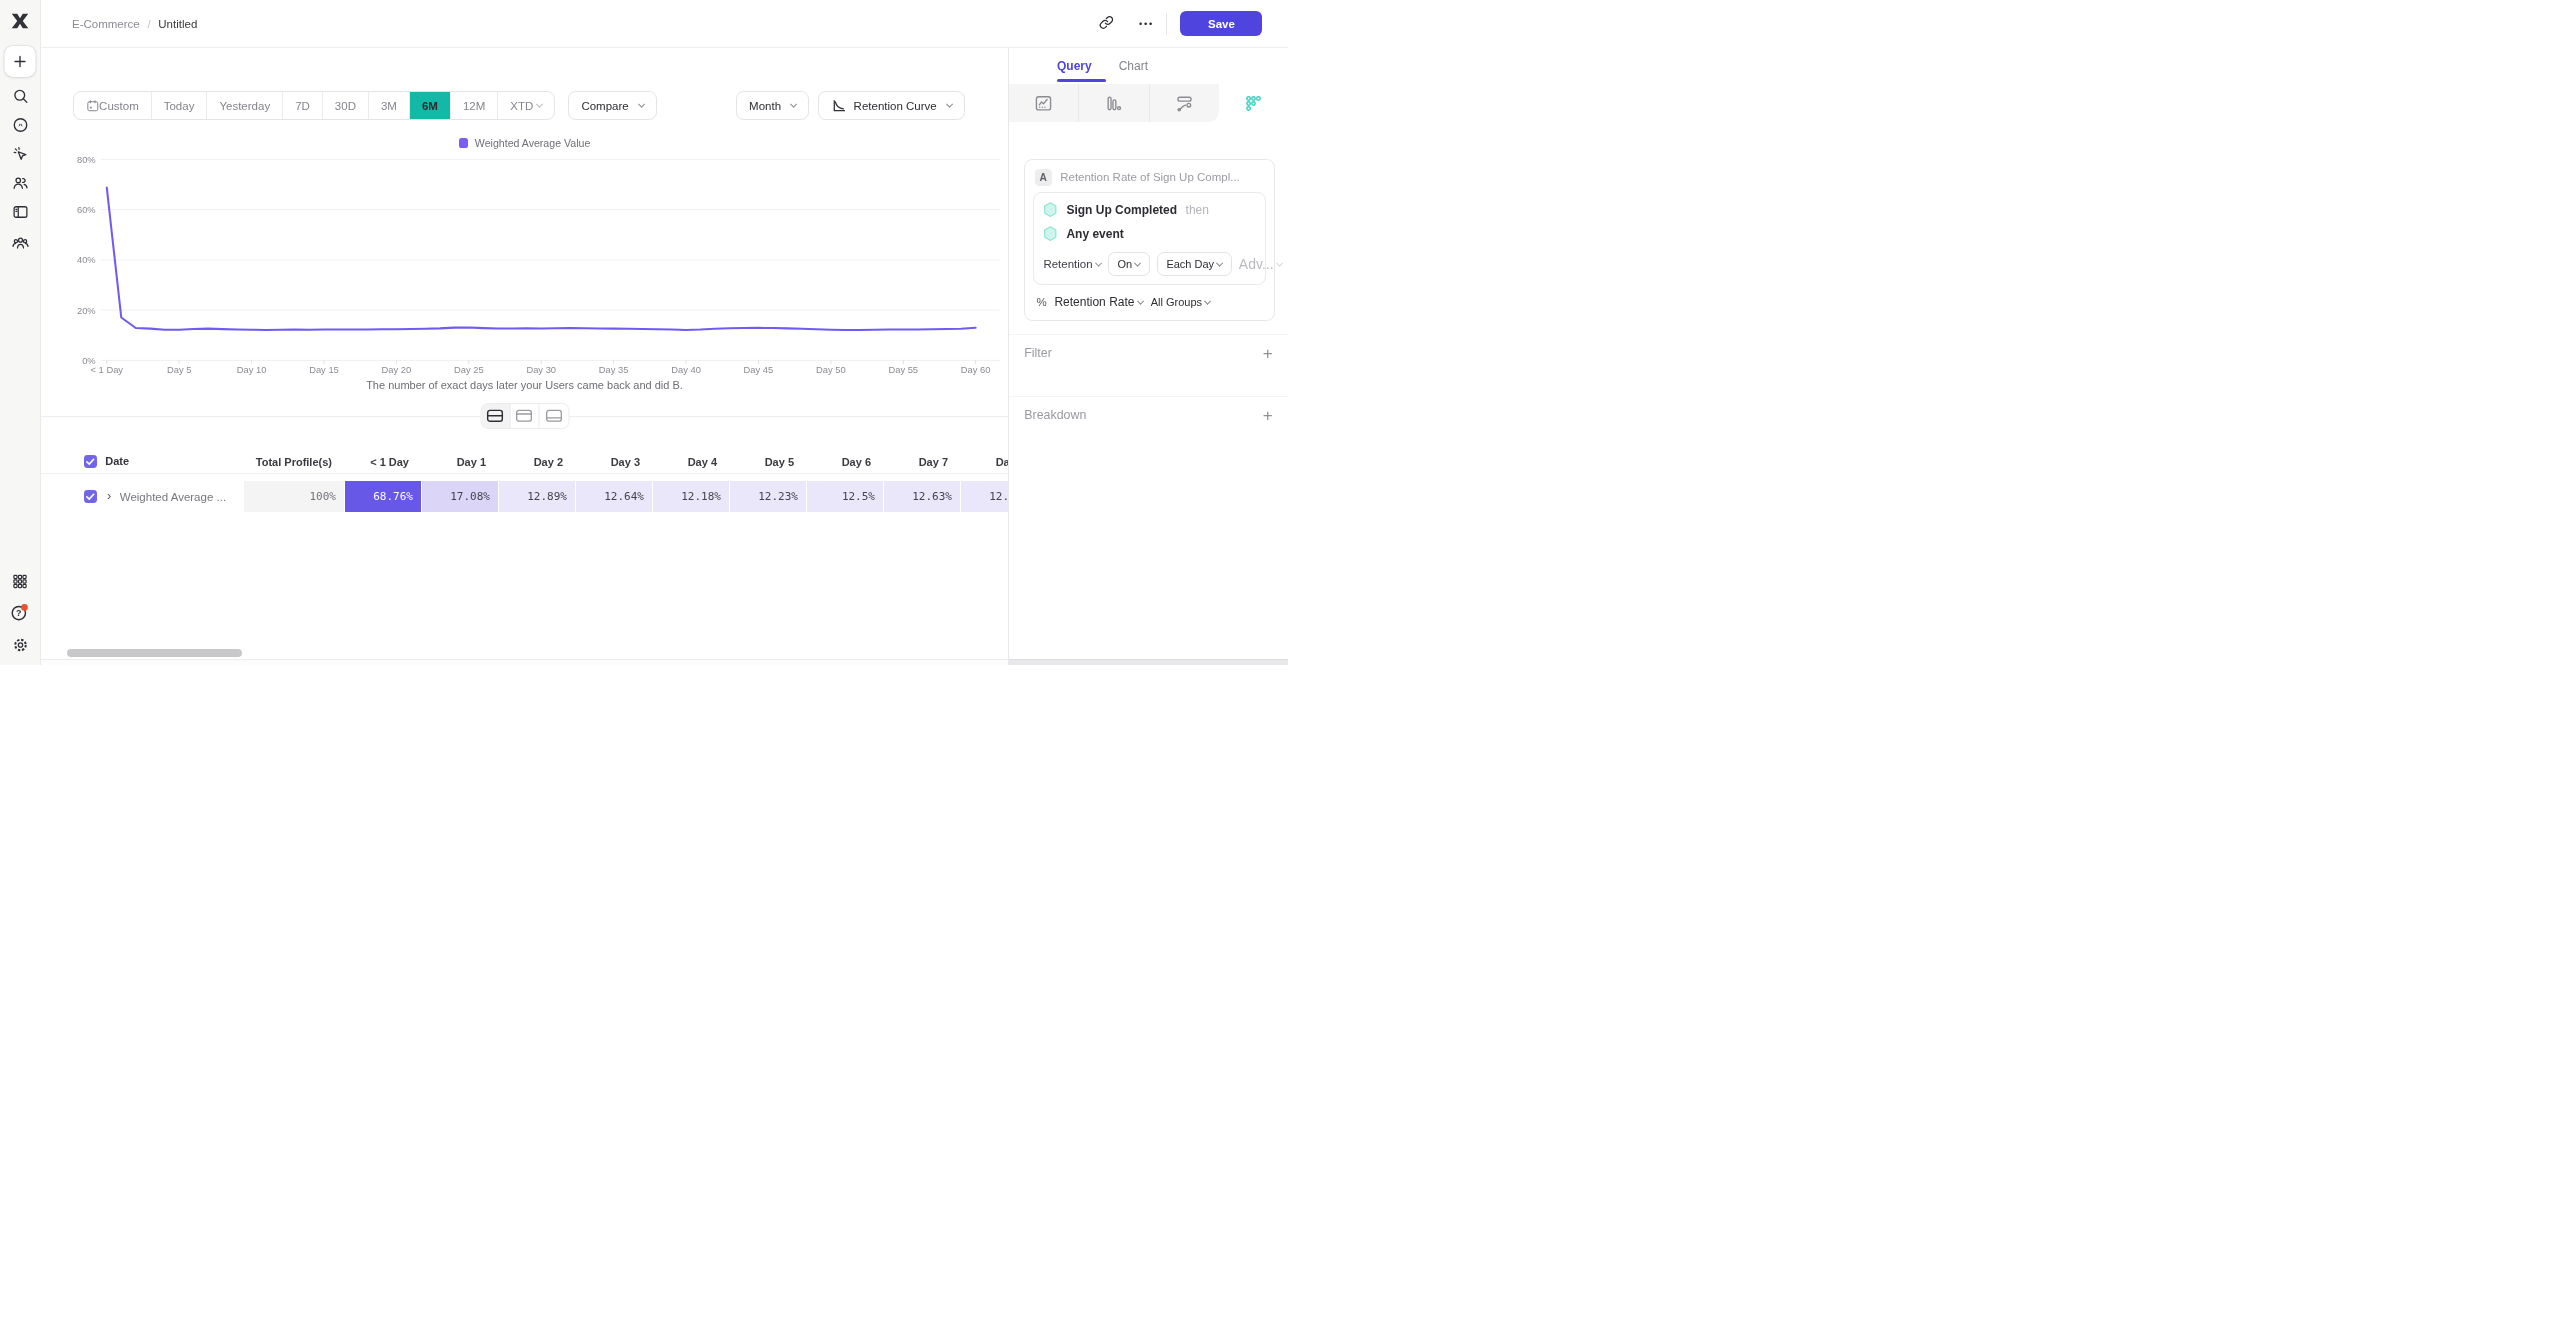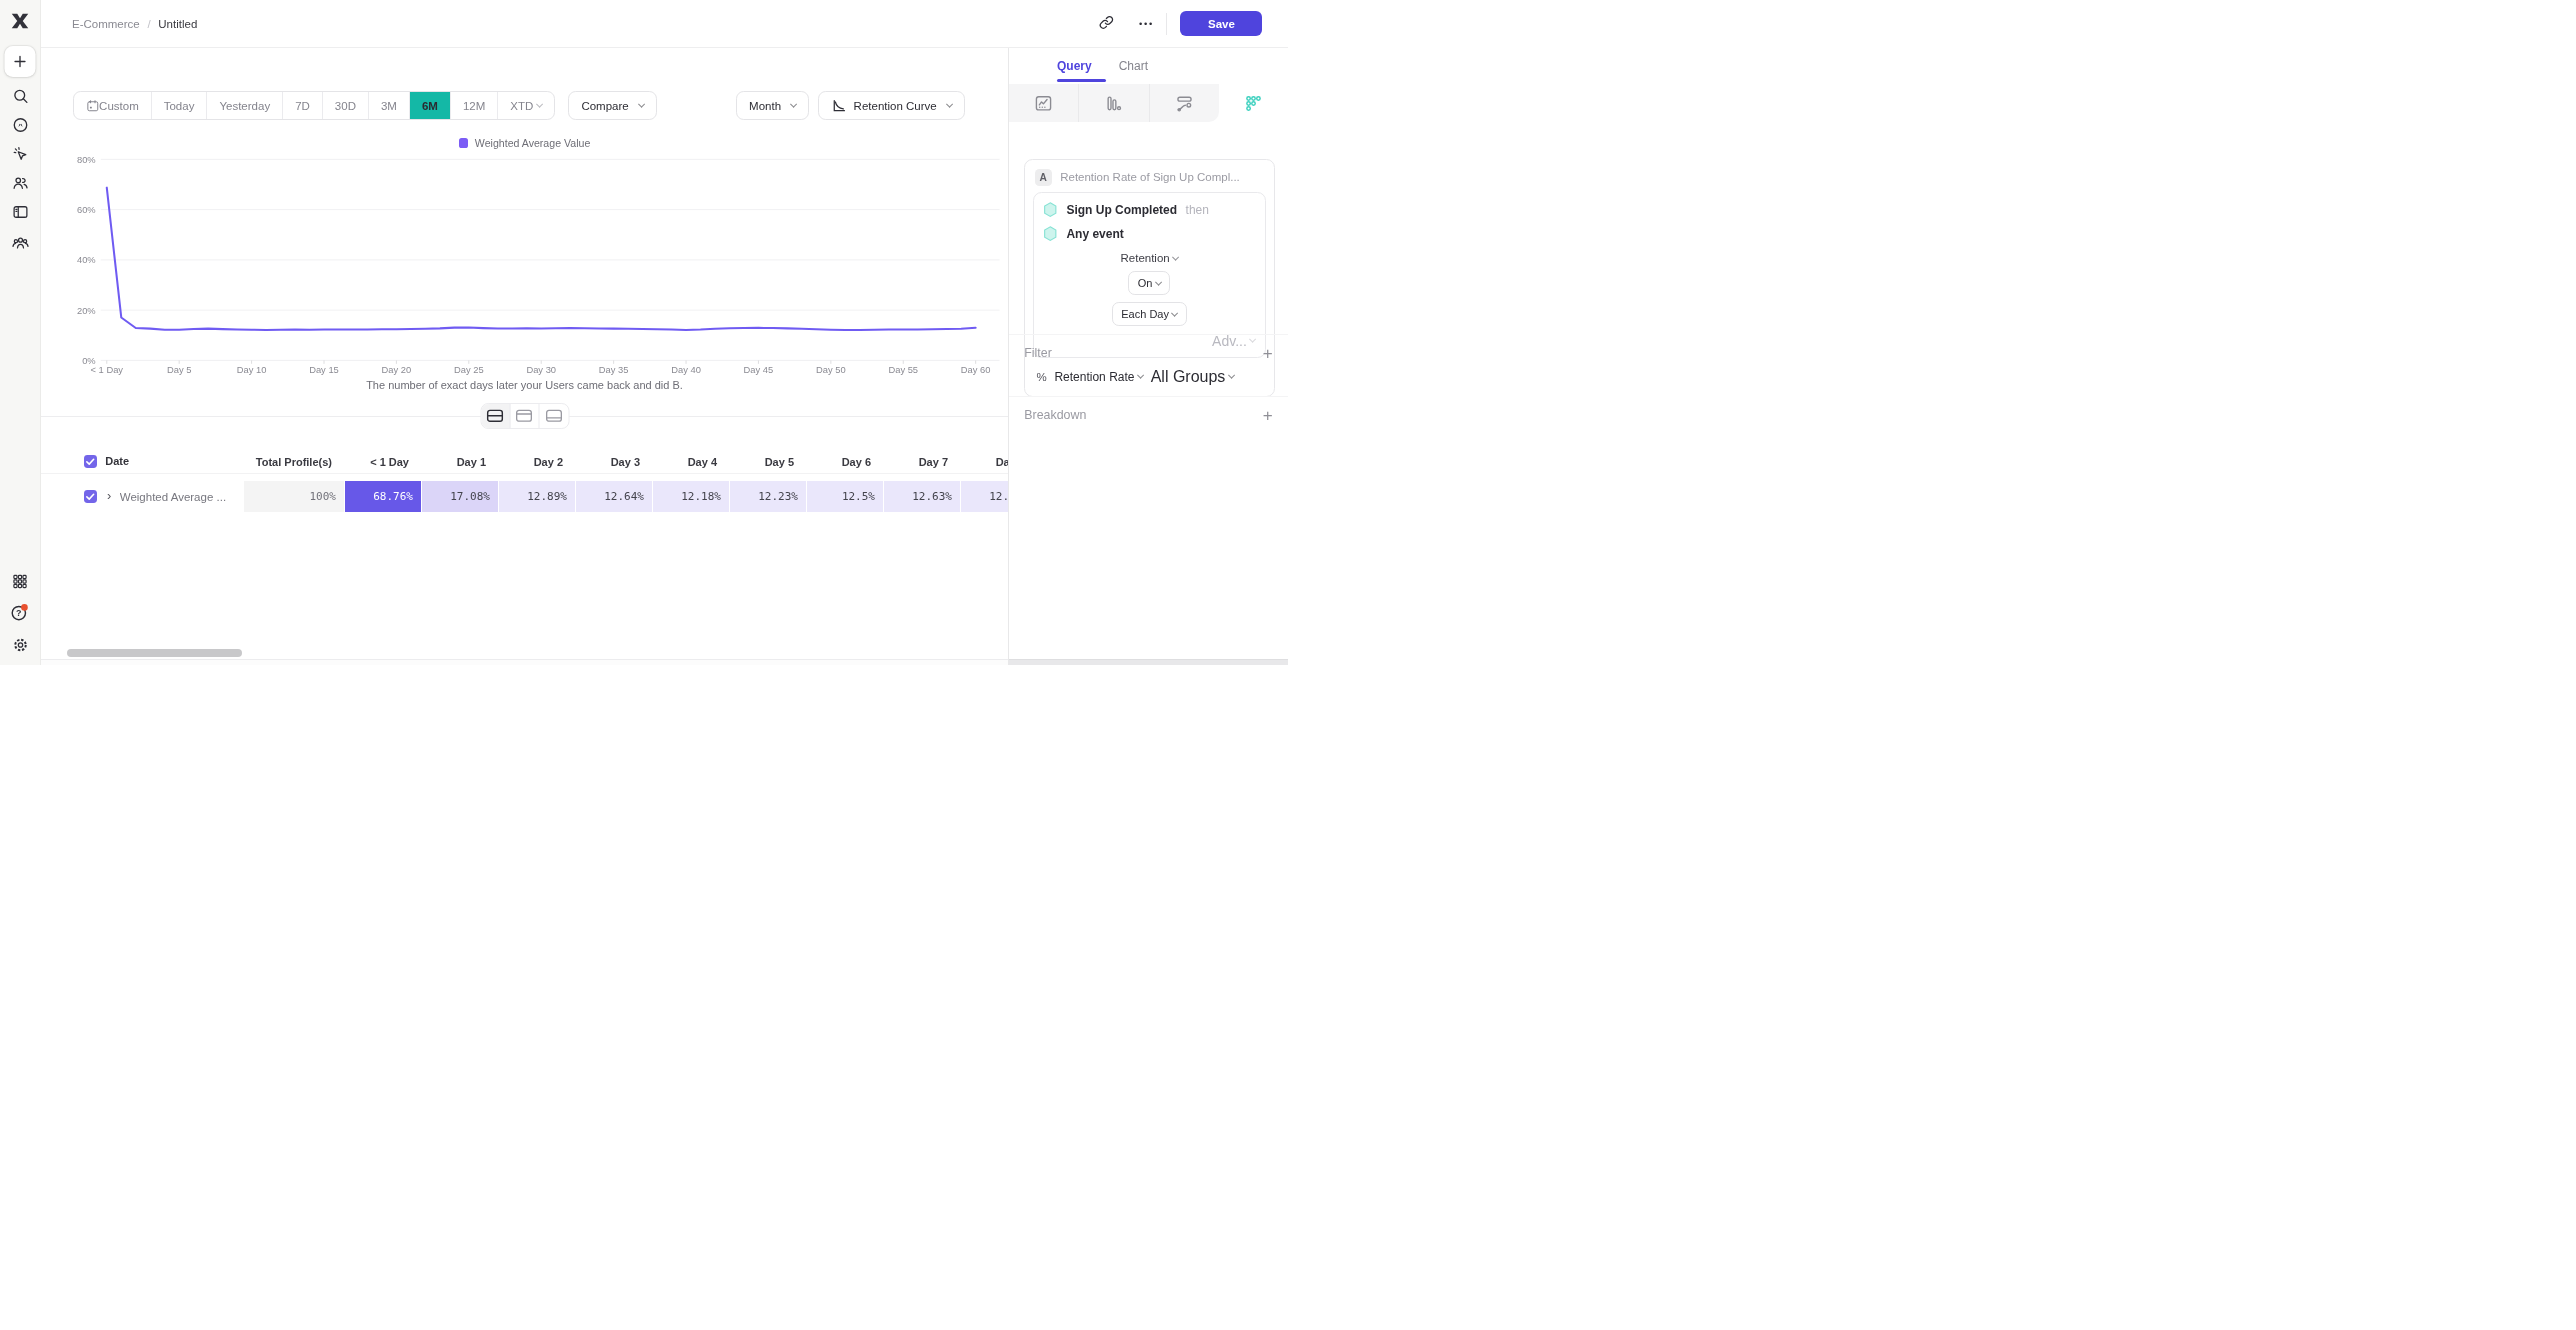--- a/index.html
+++ b/index.html
@@ -105,29 +105,29 @@
   .qcard { position:absolute; left:14.5px; right:12.8px; top:111px; border:0.9px solid #e7e7ea; border-radius:8.5px;
     padding-bottom:8.5px; }
   .qtitle { display:flex; align-items:center; padding:8.5px 10.2px 6.8px; gap:8.5px; }
   .qbadge { width:17px; height:17px; border-radius:4.3px; background:#ededee; color:#5f5f66; font-size:10.2px;
     font-weight:600; display:flex; align-items:center; justify-content:center; flex:none; }
   .qtitle-text { font-size:11.5px; color:#9b9ba3; white-space:nowrap; overflow:hidden; cursor:pointer; }
   .inner-card { margin:0 8.5px; border:0.9px solid #e9e9ec; border-radius:8.5px; padding:8.5px 9.4px 7.7px; }
   .ev-row { display:flex; align-items:center; gap:8.5px; margin-bottom:8.5px; cursor:pointer; }
   .ev-name { font-size:12px; font-weight:600; color:#2c2c33; }
   .ev-suffix { font-size:12px; color:#b4b4bc; }
-  .ret-row { display:flex; align-items:center; margin-top:10.2px; gap:6.8px;flex-direction:column; }
+  .ret-row { display:flex; align-items:center; margin-top:10.2px; gap:6.8px; }
   .ret-label { font-size:11.5px; color:#3e3e46; display:flex; align-items:center; cursor:pointer; }
   .pill { display:flex; align-items:center; height:24px; padding:0 8.5px; border:0.9px solid #e3e3e6;
     border-radius:6.8px; font-size:11px; font-weight:500; color:#2c2c33; cursor:pointer; white-space:nowrap; }
   .adv { font-size:14px; color:#b9b9c0; display:flex; align-items:center; margin-left:auto; cursor:pointer; }
   .measure-row { display:flex; align-items:center; gap:7.7px; margin:10.2px 12px 1.7px; }
   .pct { font-size:11.5px; color:#55555d; }
   .measure-main { font-size:12px; font-weight:500; color:#2c2c33; display:flex; align-items:center; cursor:pointer; }
-  .measure-groups { font-size:16px; color:#2c2c33; display:flex; align-items:center; cursor:pointer; }
+  .measure-groups { font-size:11px; color:#2c2c33; display:flex; align-items:center; cursor:pointer; }
 
   .section-row { position:absolute; left:0; right:0; height:37px; display:flex; align-items:center;
     padding:0 15.3px; border-top:0.9px solid #f4f4f5; }
   .section-label { font-size:12.4px; font-weight:500; color:#9a9aa2; }
   .plus-btn { margin-left:auto; color:#8f8f96; font-size:17px; font-weight:300; line-height:1; cursor:pointer; }
   .panel-hbar { position:absolute; left:0; right:0; bottom:0; height:6.8px; background:#e8e8ea; border-top:0.9px solid #dedee0; }
 </style>
 </head>
 <body>
 

